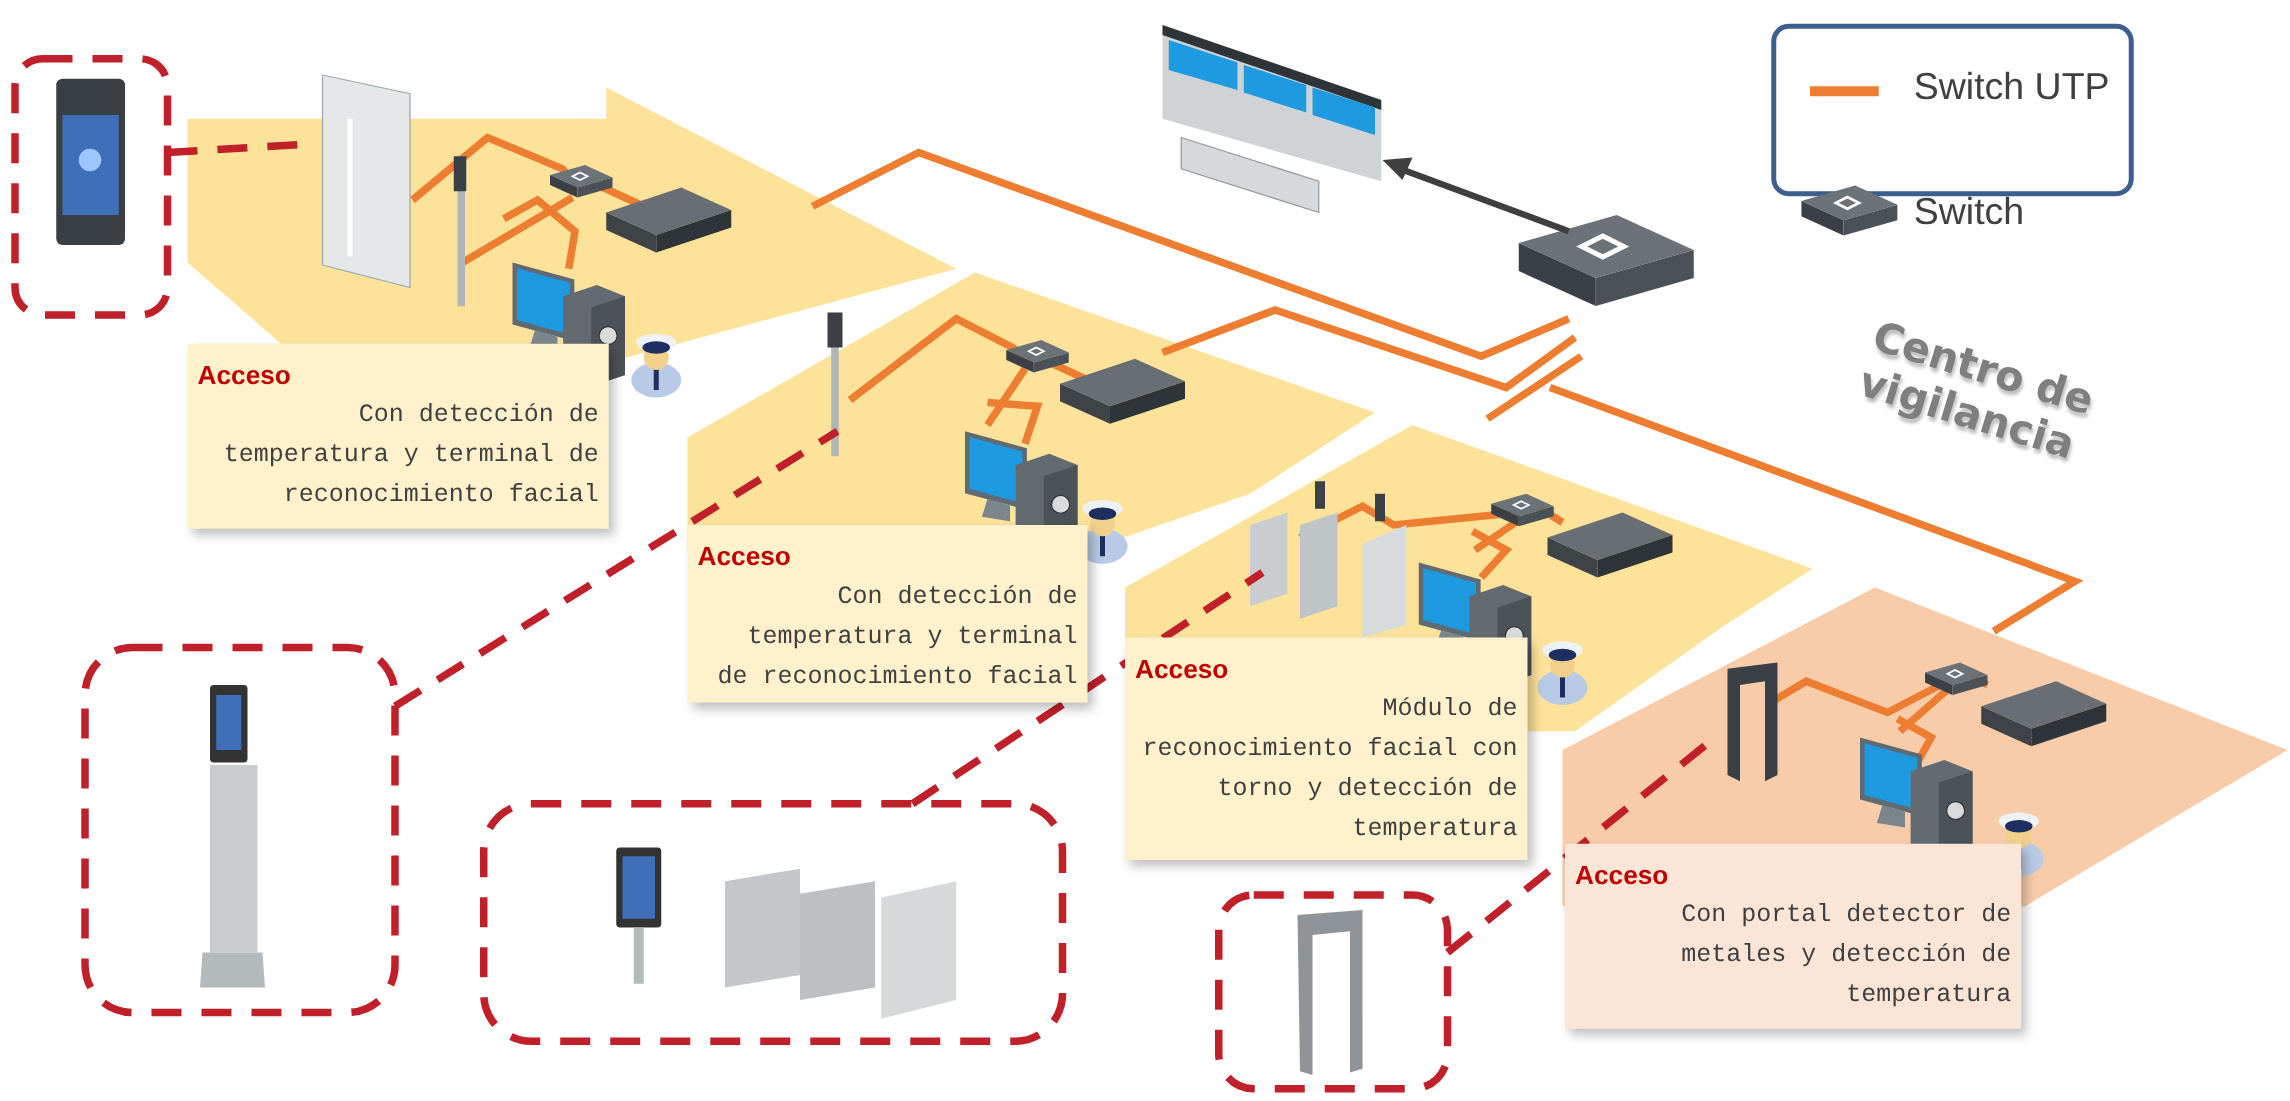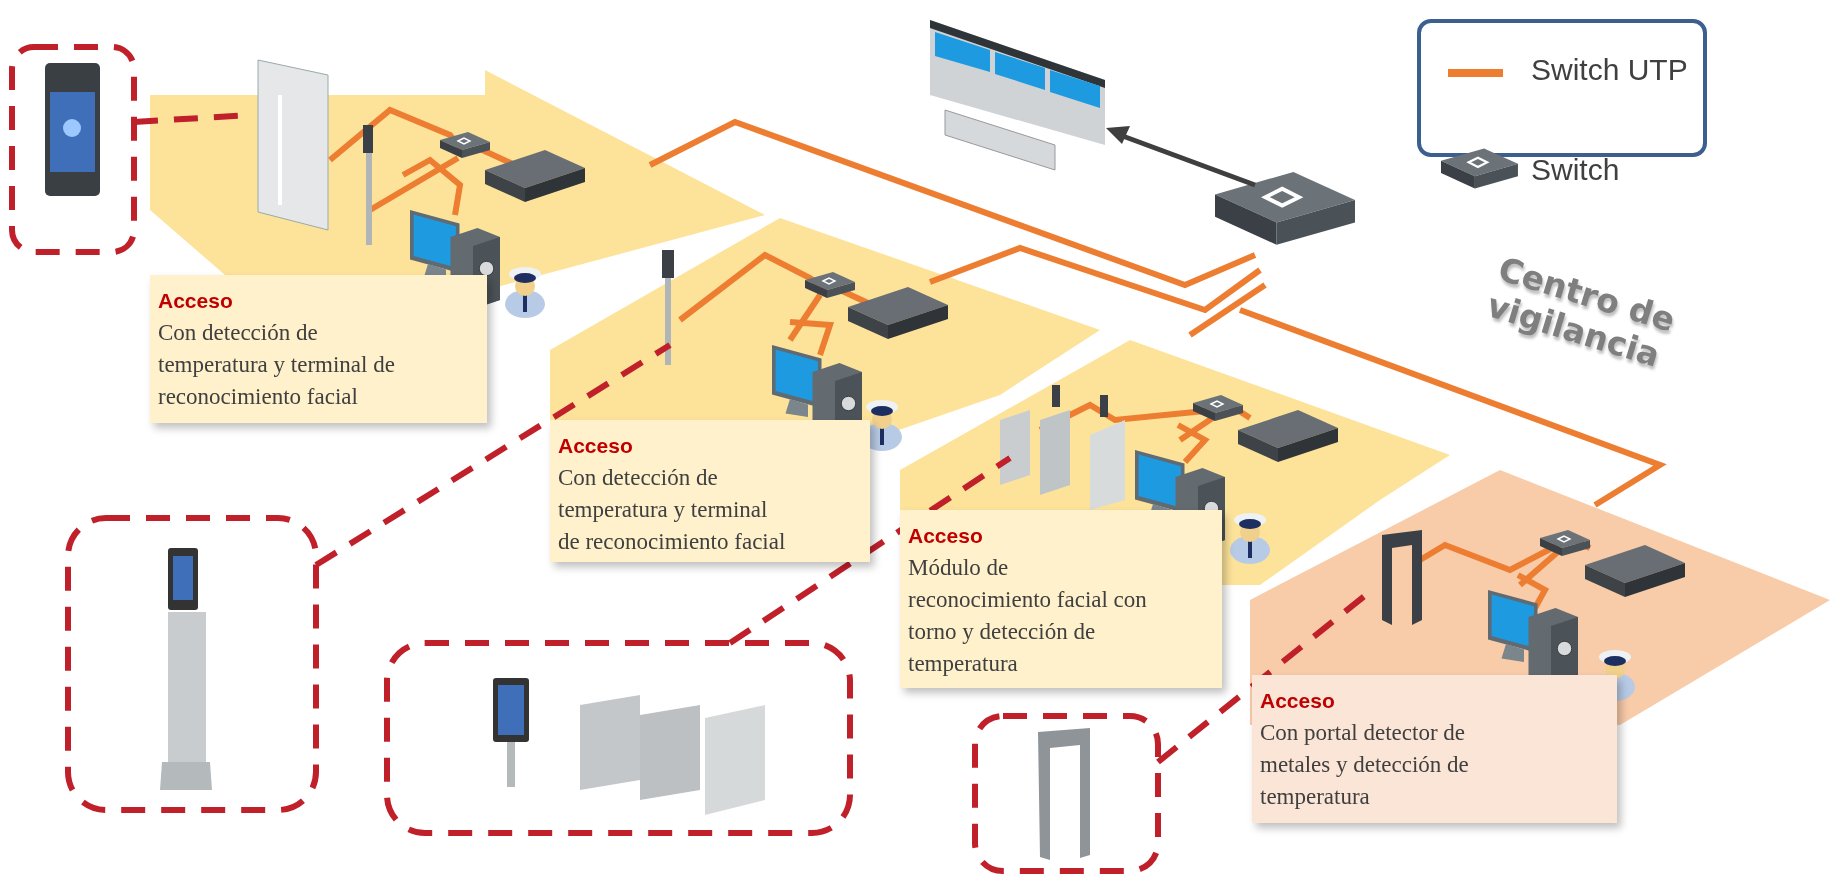--- a/index.html
+++ b/index.html
@@ -4,21 +4,21 @@
 <style>
   html, body { margin: 0; padding: 0; background: #ffffff; }
   body { width: 1832px; height: 881px; position: relative; overflow: hidden; font-family: "Liberation Sans", "DejaVu Sans", sans-serif; }
   svg#scene { position: absolute; left: 0; top: 0; }
   .label-box {
     position: absolute; padding: 10px 8px; box-sizing: border-box;
     box-shadow: 4px 5px 8px rgba(0,0,0,0.25);
     font-family: "DejaVu Sans", sans-serif;
   }
   .label-title { color: #c00000; font-weight: bold; font-size: 21px; line-height: 32px; font-family: "Liberation Sans", sans-serif; }
-  .label-text { color: #3f3f3f; font-size: 23px; line-height: 32px; font-family: Liberation Serif, serif; white-space: pre-line; }
+  .label-text { color: #3f3f3f; font-size: 20px; line-height: 32px; font-family: Liberation Mono, monospace; white-space: pre-line; text-align: right; }
   .legend {
     position: absolute; left: 1417px; top: 19px; width: 290px; height: 138px;
     border: 4px solid #3d5f8f; border-radius: 14px; box-sizing: border-box; background: #fff;
   }
   .legend-row { position: absolute; left: 0; width: 100%; height: 50px; }
   .legend-text { position: absolute; left: 110px; top: 8px; font-size: 30px; color: #404040; font-family: "Liberation Sans", sans-serif; }
   .centro {
     position: absolute; left: 1505px; top: 250px; font-family: "DejaVu Sans", sans-serif; font-weight: bold;
     font-size: 33px; color: #7f7f7f; transform: rotate(17deg); transform-origin: left top; line-height: 38px;
     text-shadow: 2px 3px 3px #bdbdbd;

